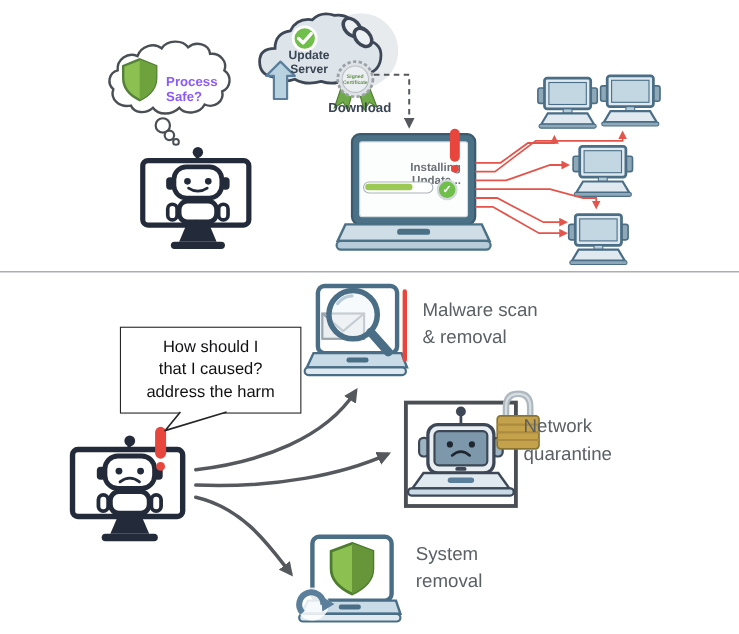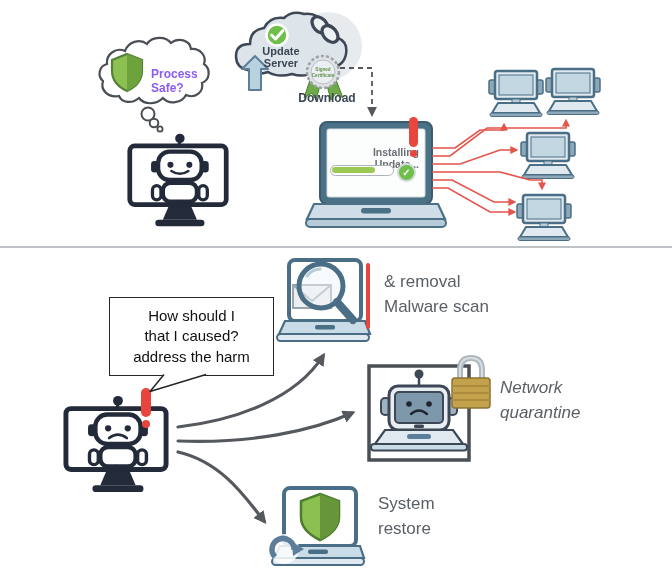--- a/index.html
+++ b/index.html
@@ -204,22 +204,22 @@
       <path d="M17,29 L36,45 L55,29" fill="none" stroke="#9aa4ab" stroke-width="2"></path>
     </g>
     <g>
       <circle cx="45" cy="30" r="22" fill="rgba(240,246,249,0.5)" stroke="#4a6e86" stroke-width="5"></circle>
       <path d="M31,20 A17,17 0 0 1 44,13" fill="none" stroke="#b9cdd9" stroke-width="3" stroke-linecap="round"></path>
       <path d="M61,46 L77,64" stroke="#4a6e86" stroke-width="8" stroke-linecap="round"></path>
     </g>
   </svg>
   <div class="red-bar"></div>
   <div class="opt-label" style="left:384px;top:270px;">
+    <div>Malware scan</div>
     <div>&amp; removal</div>
-    <div>Malware scan</div>
   </div>
 
   <svg class="abs" style="left:362px;top:350px" width="132" height="121" viewBox="0 0 132 121">
     <rect x="7" y="16" width="100" height="94" fill="#ffffff" stroke="#4a4f55" stroke-width="3.5"></rect>
     <circle cx="57" cy="24" r="4.5" fill="#3d4755"></circle>
     <path d="M57,28 V36" stroke="#3d4755" stroke-width="2.5"></path>
     <rect x="19" y="48" width="9" height="17" rx="4" fill="#9fb4c2" stroke="#3d4755" stroke-width="2"></rect>
     <rect x="86" y="48" width="9" height="17" rx="4" fill="#9fb4c2" stroke="#3d4755" stroke-width="2"></rect>
     <rect x="27" y="36" width="60" height="44" rx="9" fill="#e8eef2" stroke="#3d4755" stroke-width="3"></rect>
     <rect x="33" y="42" width="48" height="31" rx="4" fill="#7d98ab" stroke="#3d4755" stroke-width="2"></rect>
@@ -230,21 +230,21 @@
     <polygon points="23,80 91,80 101,94 13,94" fill="#dfe9ef" stroke="#3d4755" stroke-width="2.2"></polygon>
     <rect x="45" y="84" width="24" height="5" rx="2.5" fill="#5b7e9a"></rect>
     <rect x="9" y="94" width="96" height="6.5" rx="3" fill="#c9dbe6" stroke="#3d4755" stroke-width="2"></rect>
     <g>
       <path d="M98,28 V20 Q98,8 109,8 Q120,8 120,20 V28" fill="none" stroke="#adb8bf" stroke-width="6"></path>
       <path d="M98,28 V20 Q98,8 109,8 Q120,8 120,20 V28" fill="none" stroke="#d7dde1" stroke-width="2"></path>
       <rect x="90" y="28" width="38" height="30" rx="3" fill="#c3a24b" stroke="#8a7434" stroke-width="1.5"></rect>
       <path d="M90,36 H128 M90,43 H128 M90,50 H128" stroke="#ab8c3e" stroke-width="2"></path>
     </g>
   </svg>
-  <div class="opt-label" style="left:500px;top:376px;font-style:italic;">
+  <div class="opt-label" style="left:476px;top:376px;">
     <div>Network</div>
     <div>quarantine</div>
   </div>
 
   <svg class="abs" style="left:268px;top:486px" width="96" height="86" viewBox="0 0 96 86">
     <rect x="16" y="2" width="72" height="58" rx="6" fill="#ffffff" stroke="#4a6e86" stroke-width="4"></rect>
     <g>
       <path d="M52,8 L71,15 V31 Q71,45 52,54 Q33,45 33,31 V15 Z" fill="#8cc152" stroke="#4e7c2f" stroke-width="2.5"></path>
       <path d="M52,8 L71,15 V31 Q71,45 52,54 Z" fill="#67963a"></path>
     </g>
@@ -252,21 +252,21 @@
     <rect x="40" y="63.5" width="20" height="4.5" rx="2" fill="#4a6e86"></rect>
     <rect x="4" y="72" width="92" height="7" rx="3.5" fill="#dfe9ef" stroke="#4a6e86" stroke-width="2"></rect>
     <g>
       <circle cx="16" cy="63" r="15" fill="#ffffff" opacity="0.85"></circle>
       <path d="M7,71 A11,11 0 1 1 26,64" fill="none" stroke="#5b7e9a" stroke-width="5.5"></path>
       <polygon points="24,56 36,63 25,70" fill="#5b7e9a"></polygon>
     </g>
   </svg>
   <div class="opt-label" style="left:378px;top:492px;">
     <div>System</div>
-    <div>restore</div>
+    <div>removal</div>
   </div>
 
   <svg class="overlay" width="672" height="576" viewBox="0 0 672 576">
     <defs>
       <marker id="mGray" viewBox="0 0 10 10" refX="7" refY="5" markerWidth="4" markerHeight="4" orient="auto">
         <path d="M0,0 L10,5 L0,10 Z" fill="#55595e"></path>
       </marker>
       <marker id="mRed" viewBox="0 0 10 10" refX="7" refY="5" markerWidth="5" markerHeight="5" orient="auto">
         <path d="M0,0 L10,5 L0,10 Z" fill="#e4544b"></path>
       </marker>

